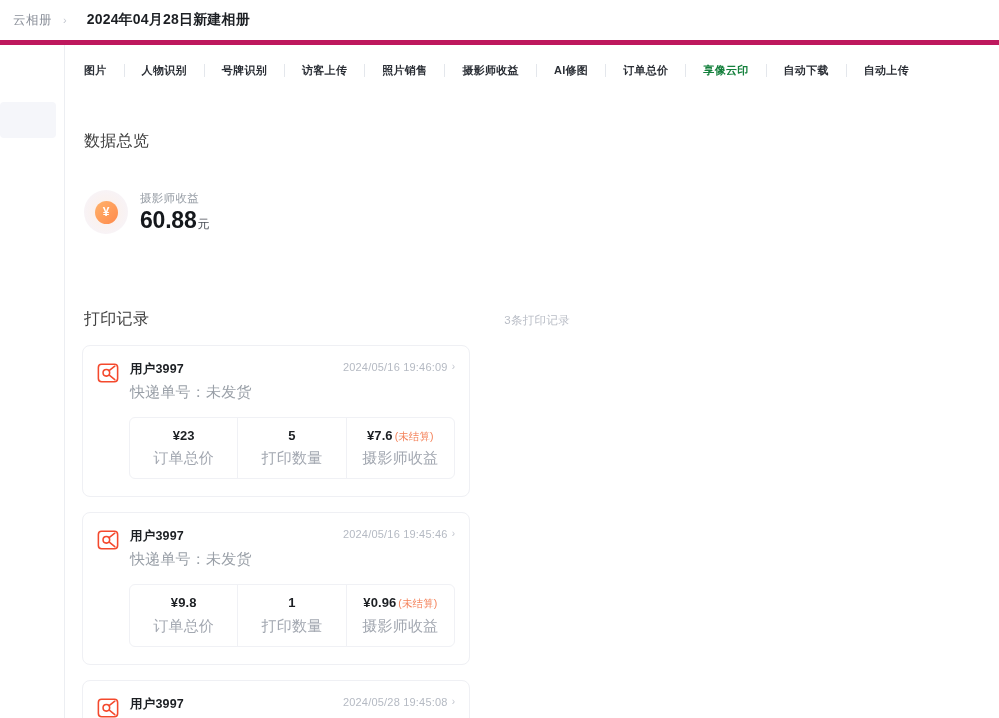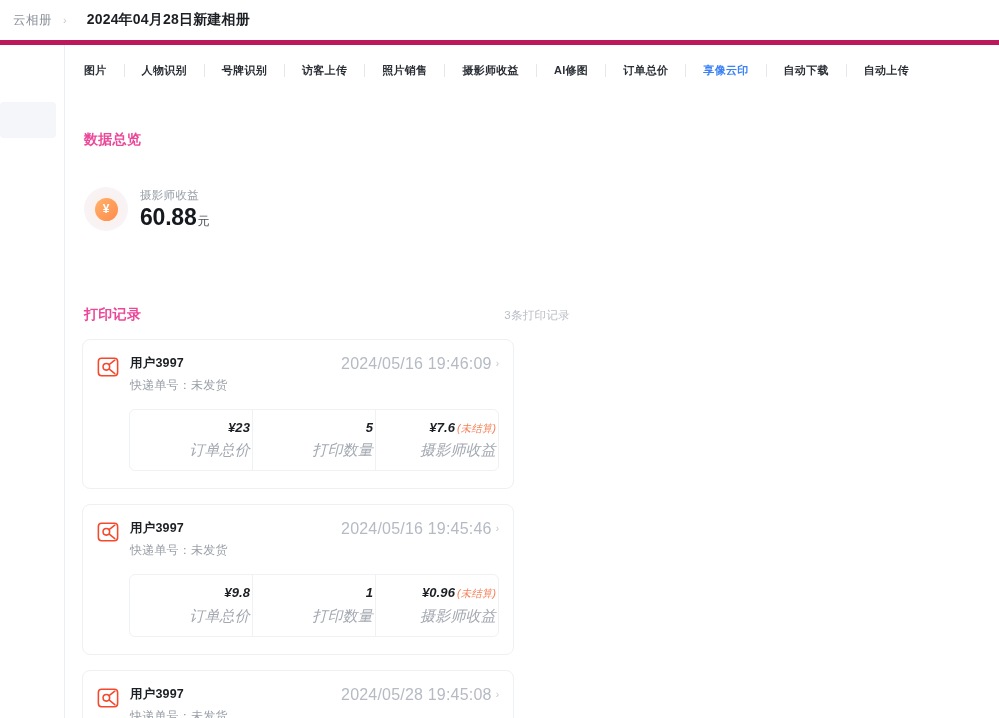--- a/index.html
+++ b/index.html
@@ -82,34 +82,34 @@
   }
   .tab {
     font-size: 11px;
     color: #2b2f36;
     font-weight: bold;
     letter-spacing: .3px;
     cursor: pointer;
     white-space: nowrap;
     text-align: center;
   }
-  .tab.active { color: #3b82f6; }
+  .tab.active { color: #15803d; }
   .tab-div {
     width: 1px;
     height: 13px;
     background: #e4e7ec;
     margin: 0 17px;
     flex: 0 0 1px;
   }
 
   
   .section-title {
-    font-size: 14px;
-    font-weight: bold;
-    color: #ec4899;
+    font-size: 16px;
+    font-weight: normal;
+    color: #404040;
     letter-spacing: .3px;
   }
 
   .overview-title { margin: 36px 0 0 19px; }
 
   
   .stats-row {
     display: flex;
     margin: 38px 0 0 19px;
   }
@@ -175,21 +175,21 @@
     justify-content: space-between;
     margin: 75px 429px 0 19px;
   }
   .records-count {
     font-size: 11.5px;
     color: #b9bdc6;
     letter-spacing: .3px;
   }
 
   .record-card {
-    width: 432px;
+    width: 388px;
     margin: 15px 0 0 17px;
     background: #ffffff;
     border: 1px solid #eff0f4;
     border-radius: 8px;
     padding: 15px 14px 17px 14px;
   }
 
   .rec-top {
     display: flex;
     align-items: flex-start;
@@ -203,57 +203,56 @@
   }
 
   .rec-user-block { margin-left: 11px; }
   .rec-user {
     font-size: 12.5px;
     font-weight: bold;
     color: #1c1f23;
     letter-spacing: .2px;
   }
   .rec-ship {
-    font-size: 12px;
+    font-size: 15px;
     color: #9aa0a8;
     margin-top: 5px;
     letter-spacing: .2px;
   }
 
   .rec-time-wrap {
     margin-left: auto;
     display: flex;
     align-items: center;
     white-space: nowrap;
   }
   .rec-time {
-    font-size: 16px;
+    font-size: 11px;
     color: #b5bac3;
     letter-spacing: .2px;
   }
   .rec-chev {
     font-size: 10px;
     color: #c2c6ce;
     margin-left: 4px;
     line-height: 1;
   }
 
   .rec-stats {
     display: flex;
     margin: 15px 0 0 32px;
     border: 1px solid #f0f1f5;
     border-radius: 6px;
     overflow: hidden;
     background: #fff;
   }
   .rec-cell {
     flex: 1 1 0;
-    text-align: right;
+    text-align: center;
     padding: 10px 2px 10px 2px;
-    font-style: italic;
   }
   .rec-cell + .rec-cell { border-left: 1px solid #f0f1f5; }
   .rec-cell-val {
     font-size: 13px;
     font-weight: bold;
     color: #1c1f23;
     letter-spacing: .1px;
     line-height: 1.25;
   }
   .rec-cell-tag {

